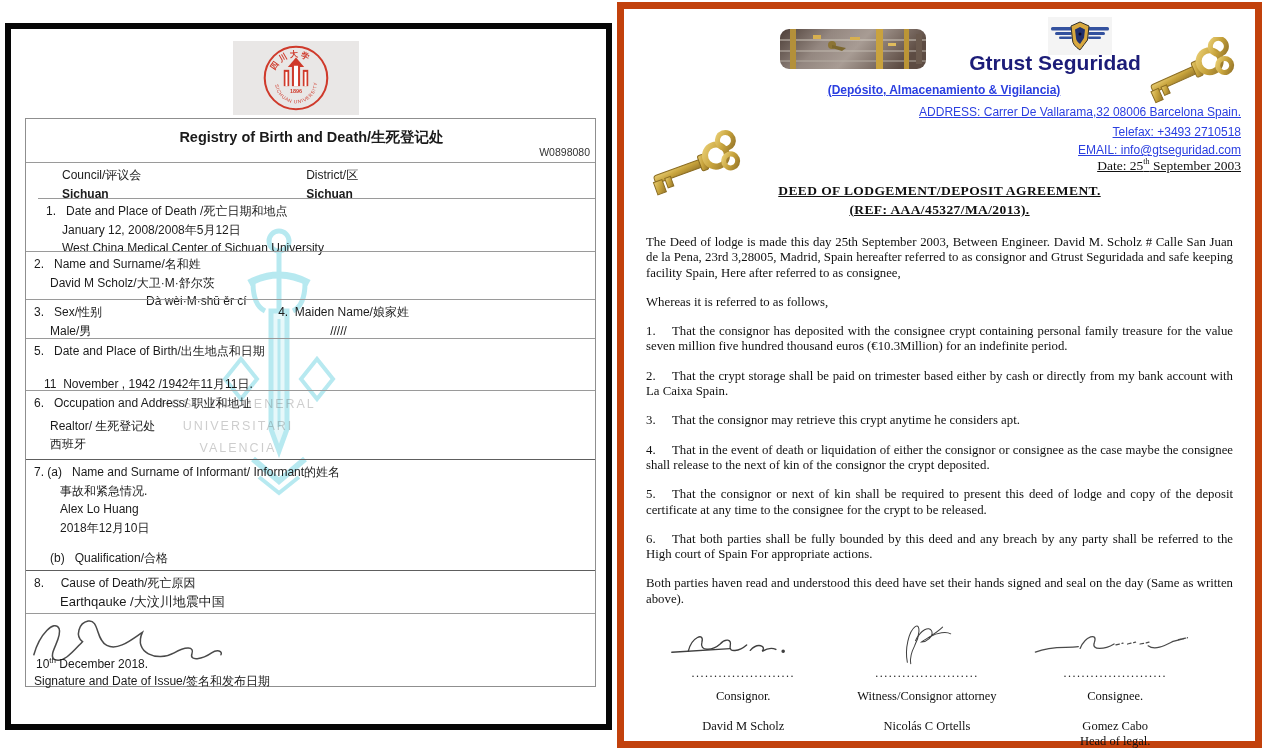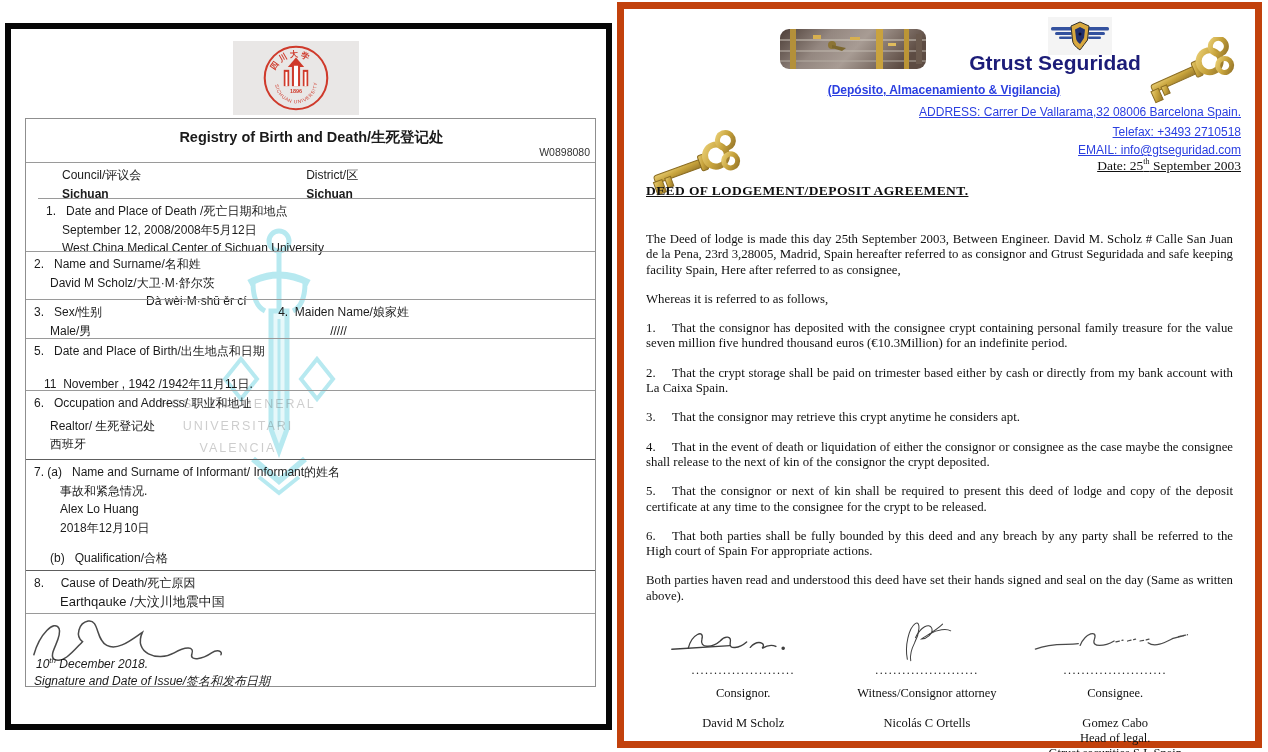--- a/index.html
+++ b/index.html
@@ -21,39 +21,39 @@
   .serial{position:absolute;right:5px;bottom:1px;font-size:10.5px;color:#333;}
   .twocol{display:flex;}
   .twocol .c1{flex:0 0 44%;}
   .twocol .c2{flex:1;}
   .ind1{padding-left:16px;}
   .ind2{padding-left:26px;}
   .pinyin{padding-left:112px;}
   .watermark-emblem{position:absolute;left:208px;top:190px;z-index:0;opacity:.85;}
   .watermark-text{position:absolute;left:142px;top:364px;width:170px;z-index:0;text-align:center;
     color:rgba(90,90,90,.30);font-size:12.5px;line-height:22px;letter-spacing:2px;z-index:1;}
-  .sig-row{height:73px;font-style:italic;}
+  .sig-row{height:73px;}
   .issue-date{position:absolute;left:10px;top:38px;font-size:12px;}
   .issue-label{position:absolute;left:8px;top:58px;font-size:12px;}
   sup{font-size:8px;}
   
   .doc-right{position:absolute;left:617px;top:2px;width:631px;height:732px;
     border:7px solid #c2410c;background:#fff;font-family:"Liberation Serif",serif;color:#111;}
   .blue{color:#2b3fe0;text-decoration:underline;font-family:"Liberation Sans",sans-serif;}
   .hdr-line{position:absolute;right:14px;text-align:center;font-size:12px;}
   .tagline{position:absolute;left:120px;top:74px;width:400px;text-align:center;font-weight:bold;font-size:12px;}
   .brand{position:absolute;left:326px;top:42px;width:210px;text-align:center;
     font-family:"Liberation Sans",sans-serif;font-weight:bold;font-size:21px;color:#1c1c78;}
   .logo-box{position:absolute;left:424px;top:8px;width:64px;height:38px;background:#f4f4f4;
     display:flex;align-items:center;justify-content:center;}
   .date-line{position:absolute;right:14px;top:148px;font-size:13.5px;color:#111;
     font-family:"Liberation Serif",serif;text-decoration:underline;}
   .flow{position:absolute;left:0;top:172px;right:0;padding:0 22px 0 22px;box-sizing:border-box;}
-  .deed-title{font-weight:bold;font-size:13.5px;line-height:19px;
-    letter-spacing:.4px;margin-bottom:32px;}
+  .deed-title{text-align:center;font-weight:bold;font-size:13.5px;line-height:19px;
+    letter-spacing:.4px;margin-bottom:16px;}
   .deed-title .tl{text-decoration:underline;}
   .flow p{font-size:12.8px;line-height:15.3px;margin:0 0 14px 0;text-align:justify;}
   .clause .num{display:inline-block;min-width:26px;}
   .sigs{display:flex;justify-content:space-between;padding:2px 26px 0 10px;}
   .sigcol{text-align:center;font-size:12.5px;}
   .sigcol .dots{letter-spacing:1.5px;color:#222;font-size:12px;line-height:8px;white-space:nowrap;}
   .sigcol .role{margin-top:12px;}
   .sigcol .name{margin-top:15px;line-height:15px;}
   .vault{position:absolute;left:156px;top:20px;width:146px;height:40px;border-radius:9px;overflow:hidden;}
   .key1{position:absolute;left:519px;top:28px;}
@@ -118,21 +118,21 @@
         <div class="line bold">Sichuan</div>
       </div>
       <div class="c2">
         <div class="line">District/区</div>
         <div class="line bold">Sichuan</div>
       </div>
     </div>
 
     <div class="trow" style="height:53px;margin-left:12px;">
       <div class="line">1.   Date and Place of Death /死亡日期和地点</div>
-      <div class="line ind1">September 12, 2008/2008年5月12日</div>
+      <div class="line ind1">January 12, 2008/2008年5月12日</div>
       <div class="line ind1">West China Medical Center of Sichuan University</div>
     </div>
 
     <div class="trow" style="height:48px;">
       <div class="line">2.   Name and Surname/名和姓</div>
       <div class="line ind1">David M Scholz/大卫·M·舒尔茨</div>
       <div class="line pinyin">Dà wèi·M·shū ěr cí</div>
     </div>
 
     <div class="trow twocol" style="height:39px;">
@@ -267,20 +267,21 @@
       <rect x="56" y="32" width="7" height="16" rx="2"></rect>
       <circle cx="74" cy="38" r="11" fill="none" stroke="url(#gk2)" stroke-width="6"></circle>
       <circle cx="88" cy="27" r="8" fill="none" stroke="url(#gk2)" stroke-width="5"></circle>
       <circle cx="86" cy="48" r="7" fill="none" stroke="url(#gk2)" stroke-width="5"></circle>
     </g>
   </svg>
 
   <div class="flow">
     <div class="deed-title">
       <div class="tl">DEED OF LODGEMENT/DEPOSIT AGREEMENT.</div>
+      <div class="tl">(REF: AAA/45327/MA/2013).</div>
     </div>
 
     <p>The Deed of lodge is made this day 25th September 2003, Between Engineer. David M. Scholz # Calle San Juan de la Pena, 23rd 3,28005, Madrid, Spain hereafter referred to as consignor and  Gtrust Seguridada and safe keeping facility Spain, Here after referred to as consignee,</p>
     <p>Whereas it is referred to as follows,</p>
 
     <p class="clause"><span class="num">1.</span><span>That the consignor has deposited with the consignee crypt containing personal family treasure for the value seven million five hundred thousand euros (€10.3Million) for an indefinite period.</span></p>
     <p class="clause"><span class="num">2.</span><span>That the crypt storage shall be paid on trimester based either by cash or directly from my bank account with La Caixa Spain.</span></p>
     <p class="clause"><span class="num">3.</span><span>That the consignor may retrieve this crypt anytime he considers apt.</span></p>
     <p class="clause"><span class="num">4.</span><span>That in the event of death or liquidation of either the consignor or consignee as the case maybe the consignee shall release to the next of kin of the consignor the crypt deposited.</span></p>
     <p class="clause"><span class="num">5.</span><span>That the consignor or next of kin shall be required to present this deed of lodge and copy of the deposit certificate at any time to the consignee for the crypt to be released.</span></p>

